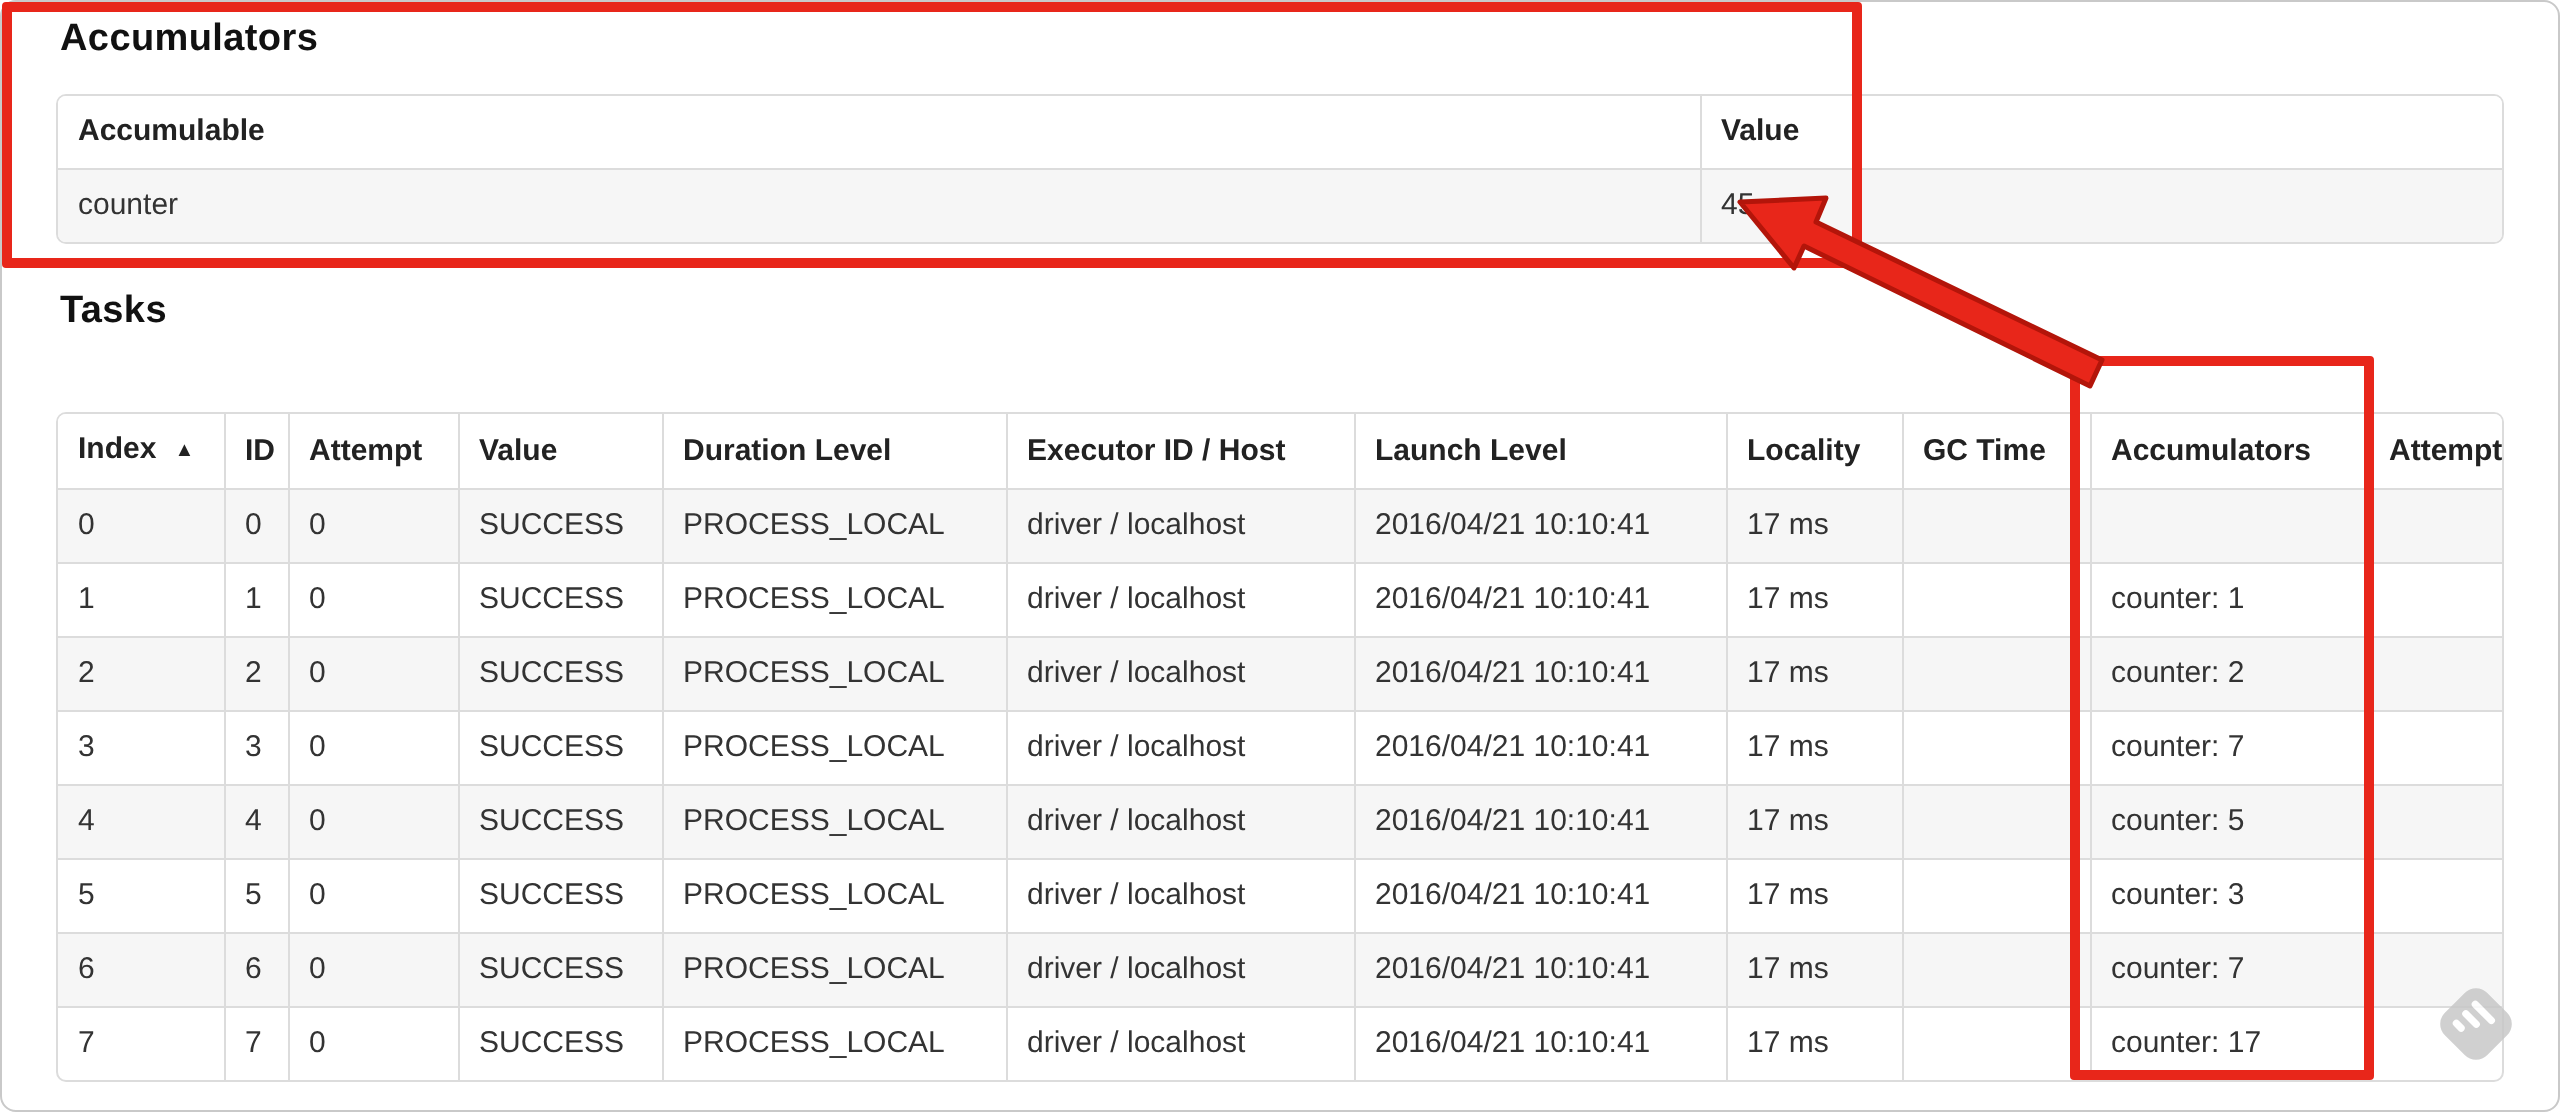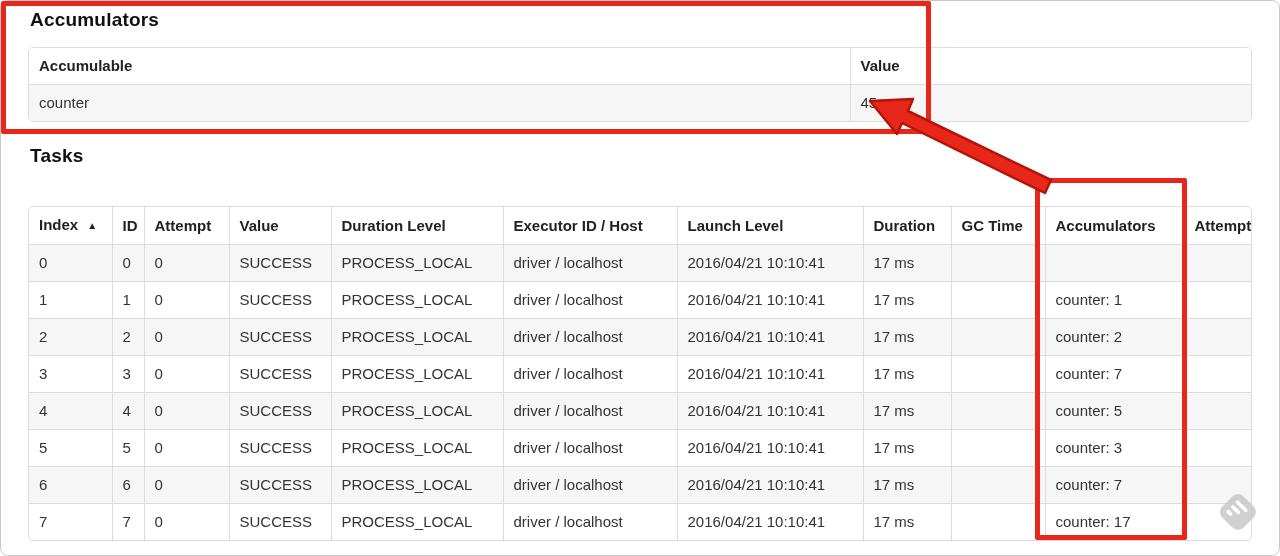--- a/index.html
+++ b/index.html
@@ -99,21 +99,21 @@
     </colgroup>
     <thead>
       <tr>
           <th><span>Index</span><span class="sort-arrow">▲</span></th>
           <th><span>ID</span></th>
           <th><span>Attempt</span></th>
           <th><span>Value</span></th>
           <th><span>Duration Level</span></th>
           <th><span>Executor ID / Host</span></th>
           <th><span>Launch Level</span></th>
-          <th><span>Duration</span></th>
+          <th><span>Locality</span></th>
           <th><span>GC Time</span></th>
           <th><span>Accumulators</span></th>
           <th><span>Attempt</span></th>
         </tr>
     </thead>
     <tbody>
         <tr>
           <td>0</td>
           <td>0</td>
           <td>0</td>

